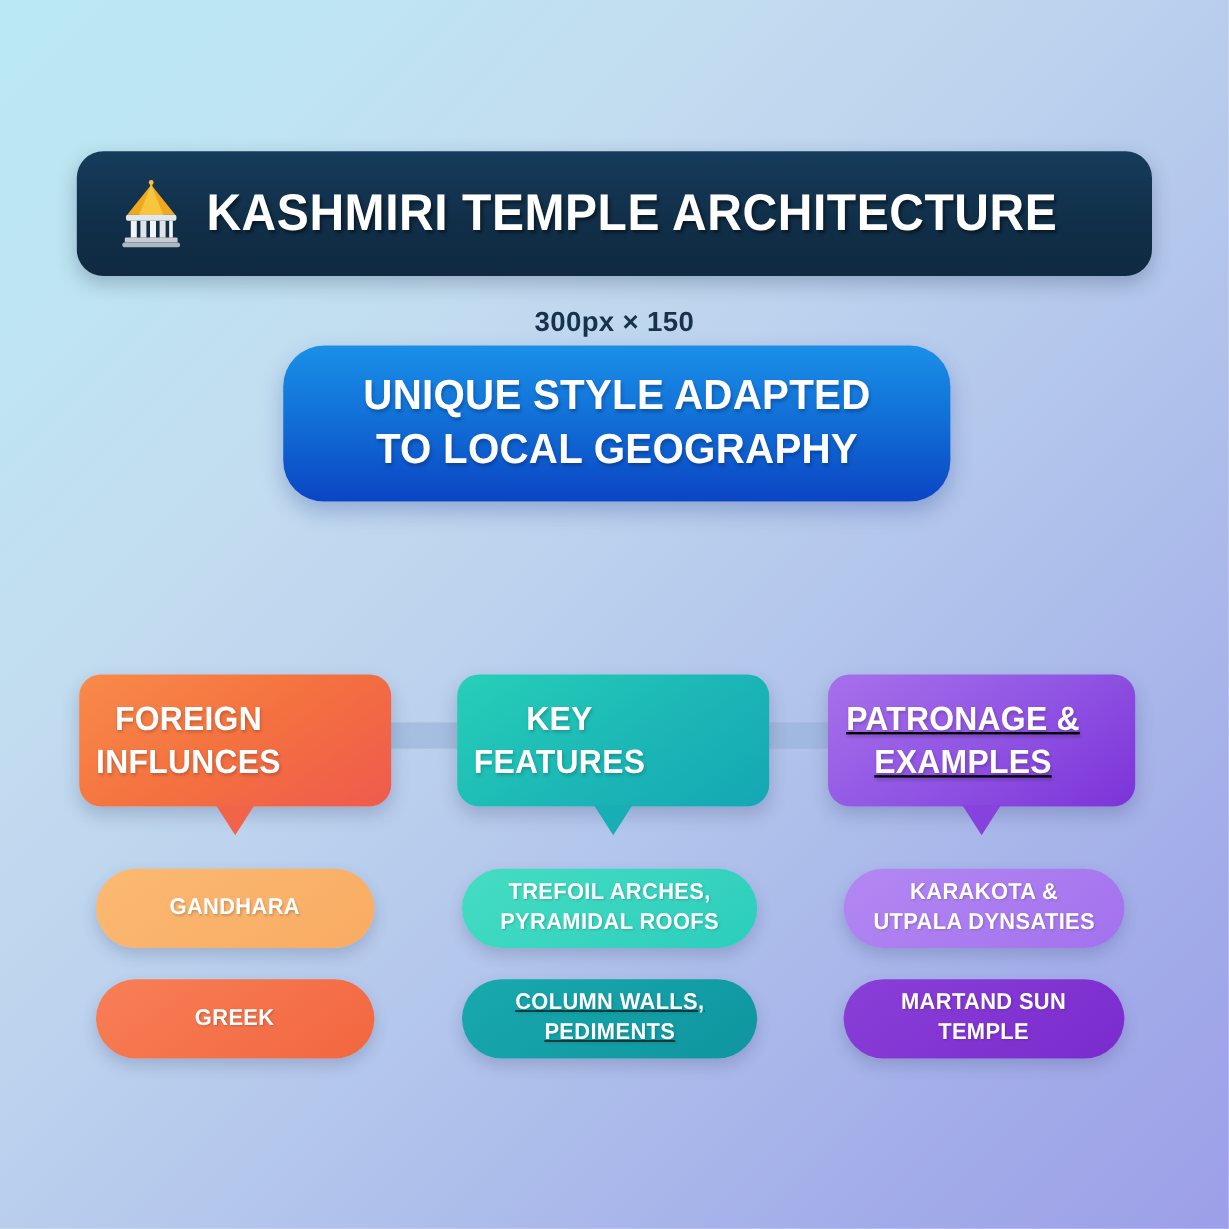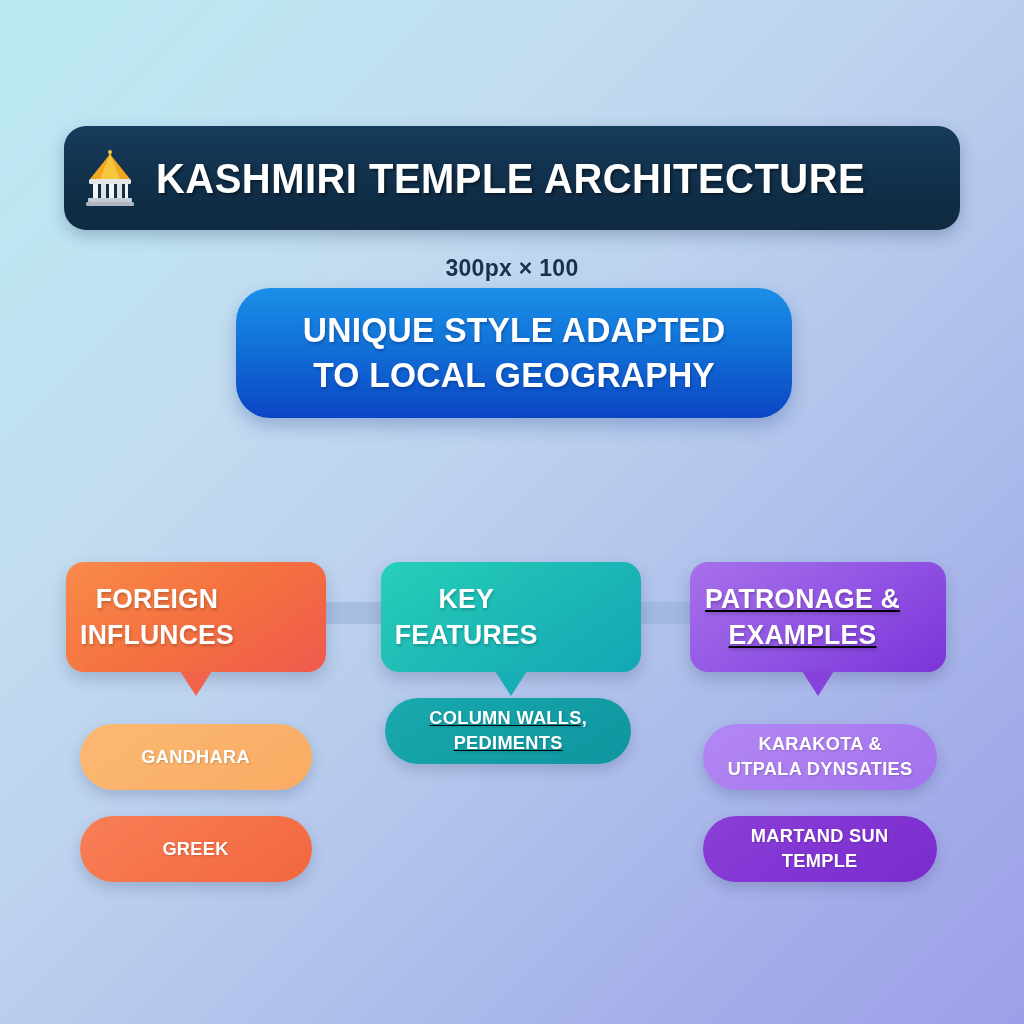--- a/index.html
+++ b/index.html
@@ -33,21 +33,21 @@
     position: absolute;
     left: 64px;
     top: 126px;
     width: 896px;
     height: 104px;
     background: linear-gradient(180deg, #153c5c 0%, #112f49 55%, #0f2a41 100%);
     border-radius: 22px;
     box-shadow: 0 6px 16px rgba(20, 40, 70, 0.25);
     display: flex;
     align-items: center;
-    padding-left: 20px;
+    padding-left: 36px;
     box-sizing: border-box;
   }
 
   .temple-icon {
     width: 52px;
     height: 58px;
     position: relative;
     flex: 0 0 auto;
     margin-right: 20px;
   }
@@ -227,21 +227,21 @@
         <rect x="25" y="35" width="5" height="14" fill="#f2f4f6"></rect>
         <rect x="33" y="35" width="5" height="14" fill="#dfe3e7"></rect>
         <rect x="41" y="35" width="3" height="14" fill="#f2f4f6"></rect>
         <rect x="4" y="49" width="44" height="4" rx="1" fill="#c6ccd3"></rect>
         <rect x="2" y="53" width="48" height="4" rx="1.5" fill="#aeb6bf"></rect>
       </svg>
     </div>
     <div class="title-text">KASHMIRI TEMPLE ARCHITECTURE</div>
   </div>
 
-  <div class="size-note">300px × 100</div>
+  <div class="size-note">300px × 150</div>
 
   <div class="subtitle-card">
     <div class="subtitle-text">
       <span>UNIQUE STYLE ADAPTED</span><br>
       <span>TO LOCAL GEOGRAPHY</span>
     </div>
   </div>
 
   <div class="connector"></div>
 
@@ -266,20 +266,26 @@
   </div>
 
   <div class="column col-2">
     <div class="head-bubble bubble-teal">
       <div class="head-label">
         <span>KEY</span><br>
         <span>FEATURES</span>
       </div>
       <div class="tail tail-teal"></div>
     </div>
+    <div class="pill pill-a fill-teal-light">
+      <div class="pill-label">
+        <span>TREFOIL ARCHES,</span><br>
+        <span>PYRAMIDAL ROOFS</span>
+      </div>
+    </div>
     <div class="pill pill-b fill-teal-dark">
       <div class="pill-label">
         <span>COLUMN WALLS,</span><br>
         <span>PEDIMENTS</span>
       </div>
     </div>
   </div>
 
   <div class="column col-3">
     <div class="head-bubble bubble-purple">

